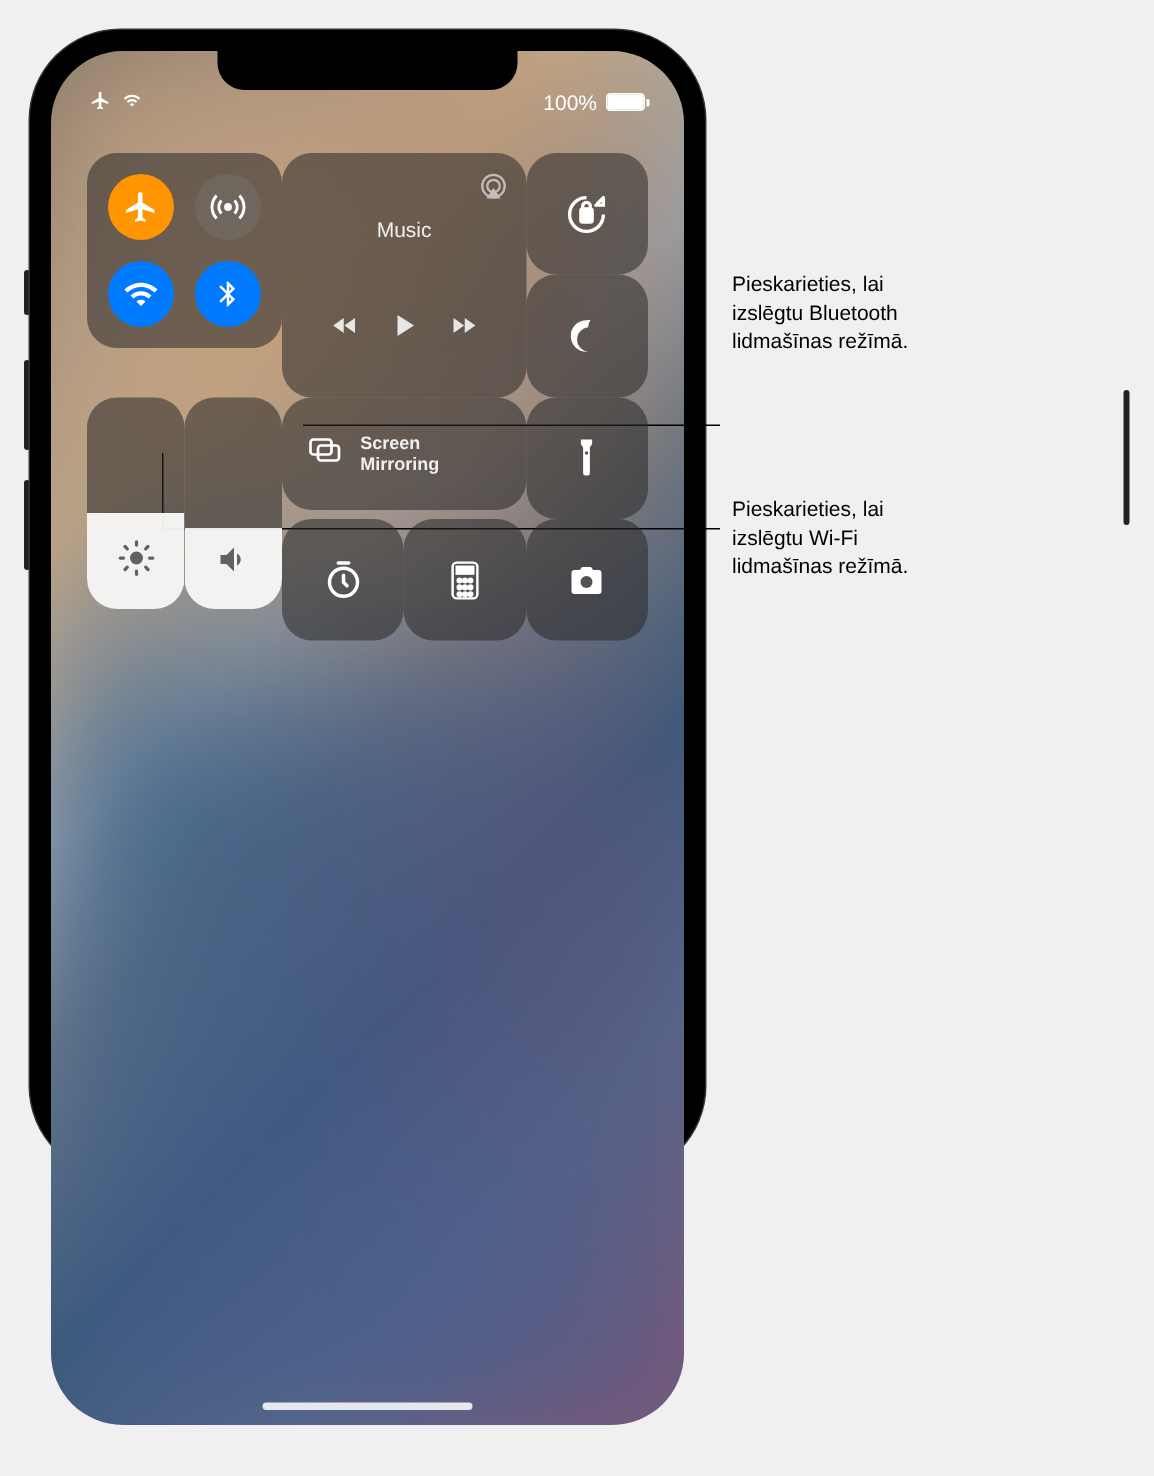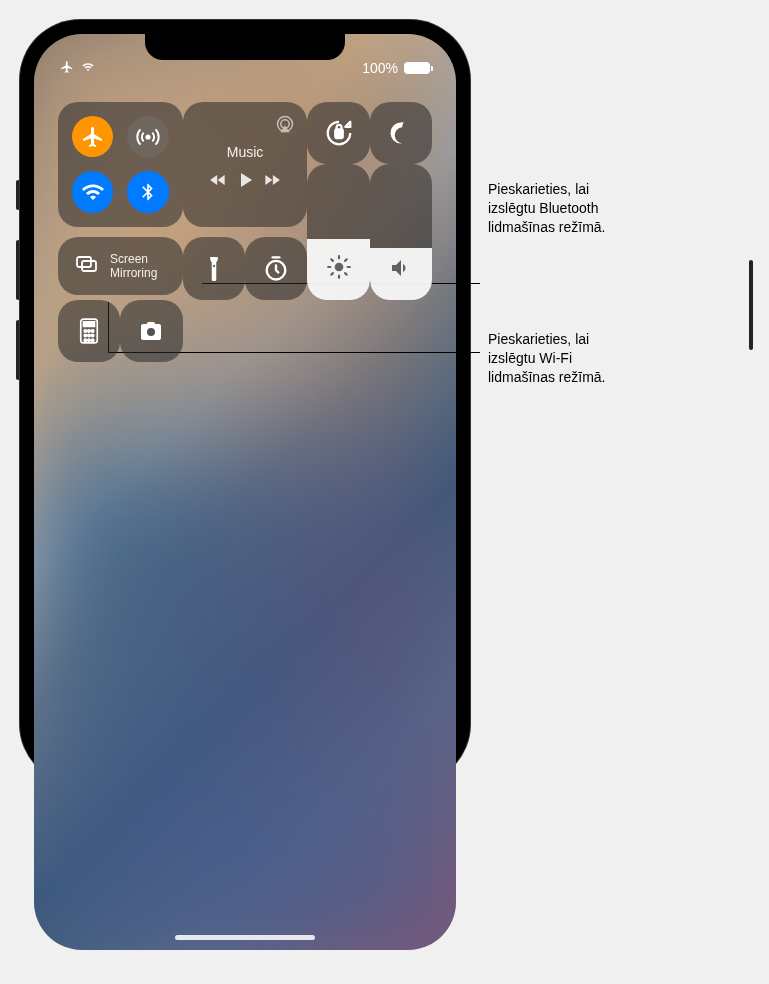--- a/index.html
+++ b/index.html
@@ -71,21 +71,21 @@
     .battery-icon { width: 26px; height: 12px; border: 1.5px solid #fff; border-radius: 3px; position: relative; }
     .battery-icon::after { content: ''; position: absolute; right: -4px; top: 3px; width: 2px; height: 5px; background: #fff; border-radius: 0 1px 1px 0; }
     .battery-fill { background: #fff; height: 100%; width: 100%; border-radius: 1px; }
     
     .control-center {
       position: absolute;
       top: 68px;
       left: 24px;
       right: 24px;
       display: grid;
-      grid-template-columns: repeat(6, 1fr);
+      grid-template-columns: repeat(5, 1fr);
       z-index: 10;
     }
     .module {
       background: rgba(40,40,40,0.55);
       border-radius: 20px;
       position: relative;
     }
     .module-2x2 { grid-column: span 2; grid-row: span 2; aspect-ratio: 1; }
     .module-1x1 { aspect-ratio: 1; }
     .module-2x1 { grid-column: span 2; aspect-ratio: 2.15; }
@@ -121,20 +121,21 @@
     .music-title { font-size: 14px; opacity: 0.9; margin: 6px auto 0; }
     .music-controls { display: flex; justify-content: space-around; align-items: center; margin-top: auto; margin-bottom: 18px; padding: 0 10px; }
     .music-ctrl-btn { color: #fff; cursor: pointer; opacity: 0.85; }
     
     .screen-mirroring {
       display: flex;
       align-items: center;
       gap: 10px;
       padding: 0 14px;
       color: #fff;
+      font-weight: bold;
     }
     .sm-label { font-size: 12px; line-height: 1.2; opacity: 0.9; }
     
     .slider-module {
       display: flex;
       flex-direction: column;
       justify-content: flex-end;
       overflow: hidden;
     }
     .slider-fill {

